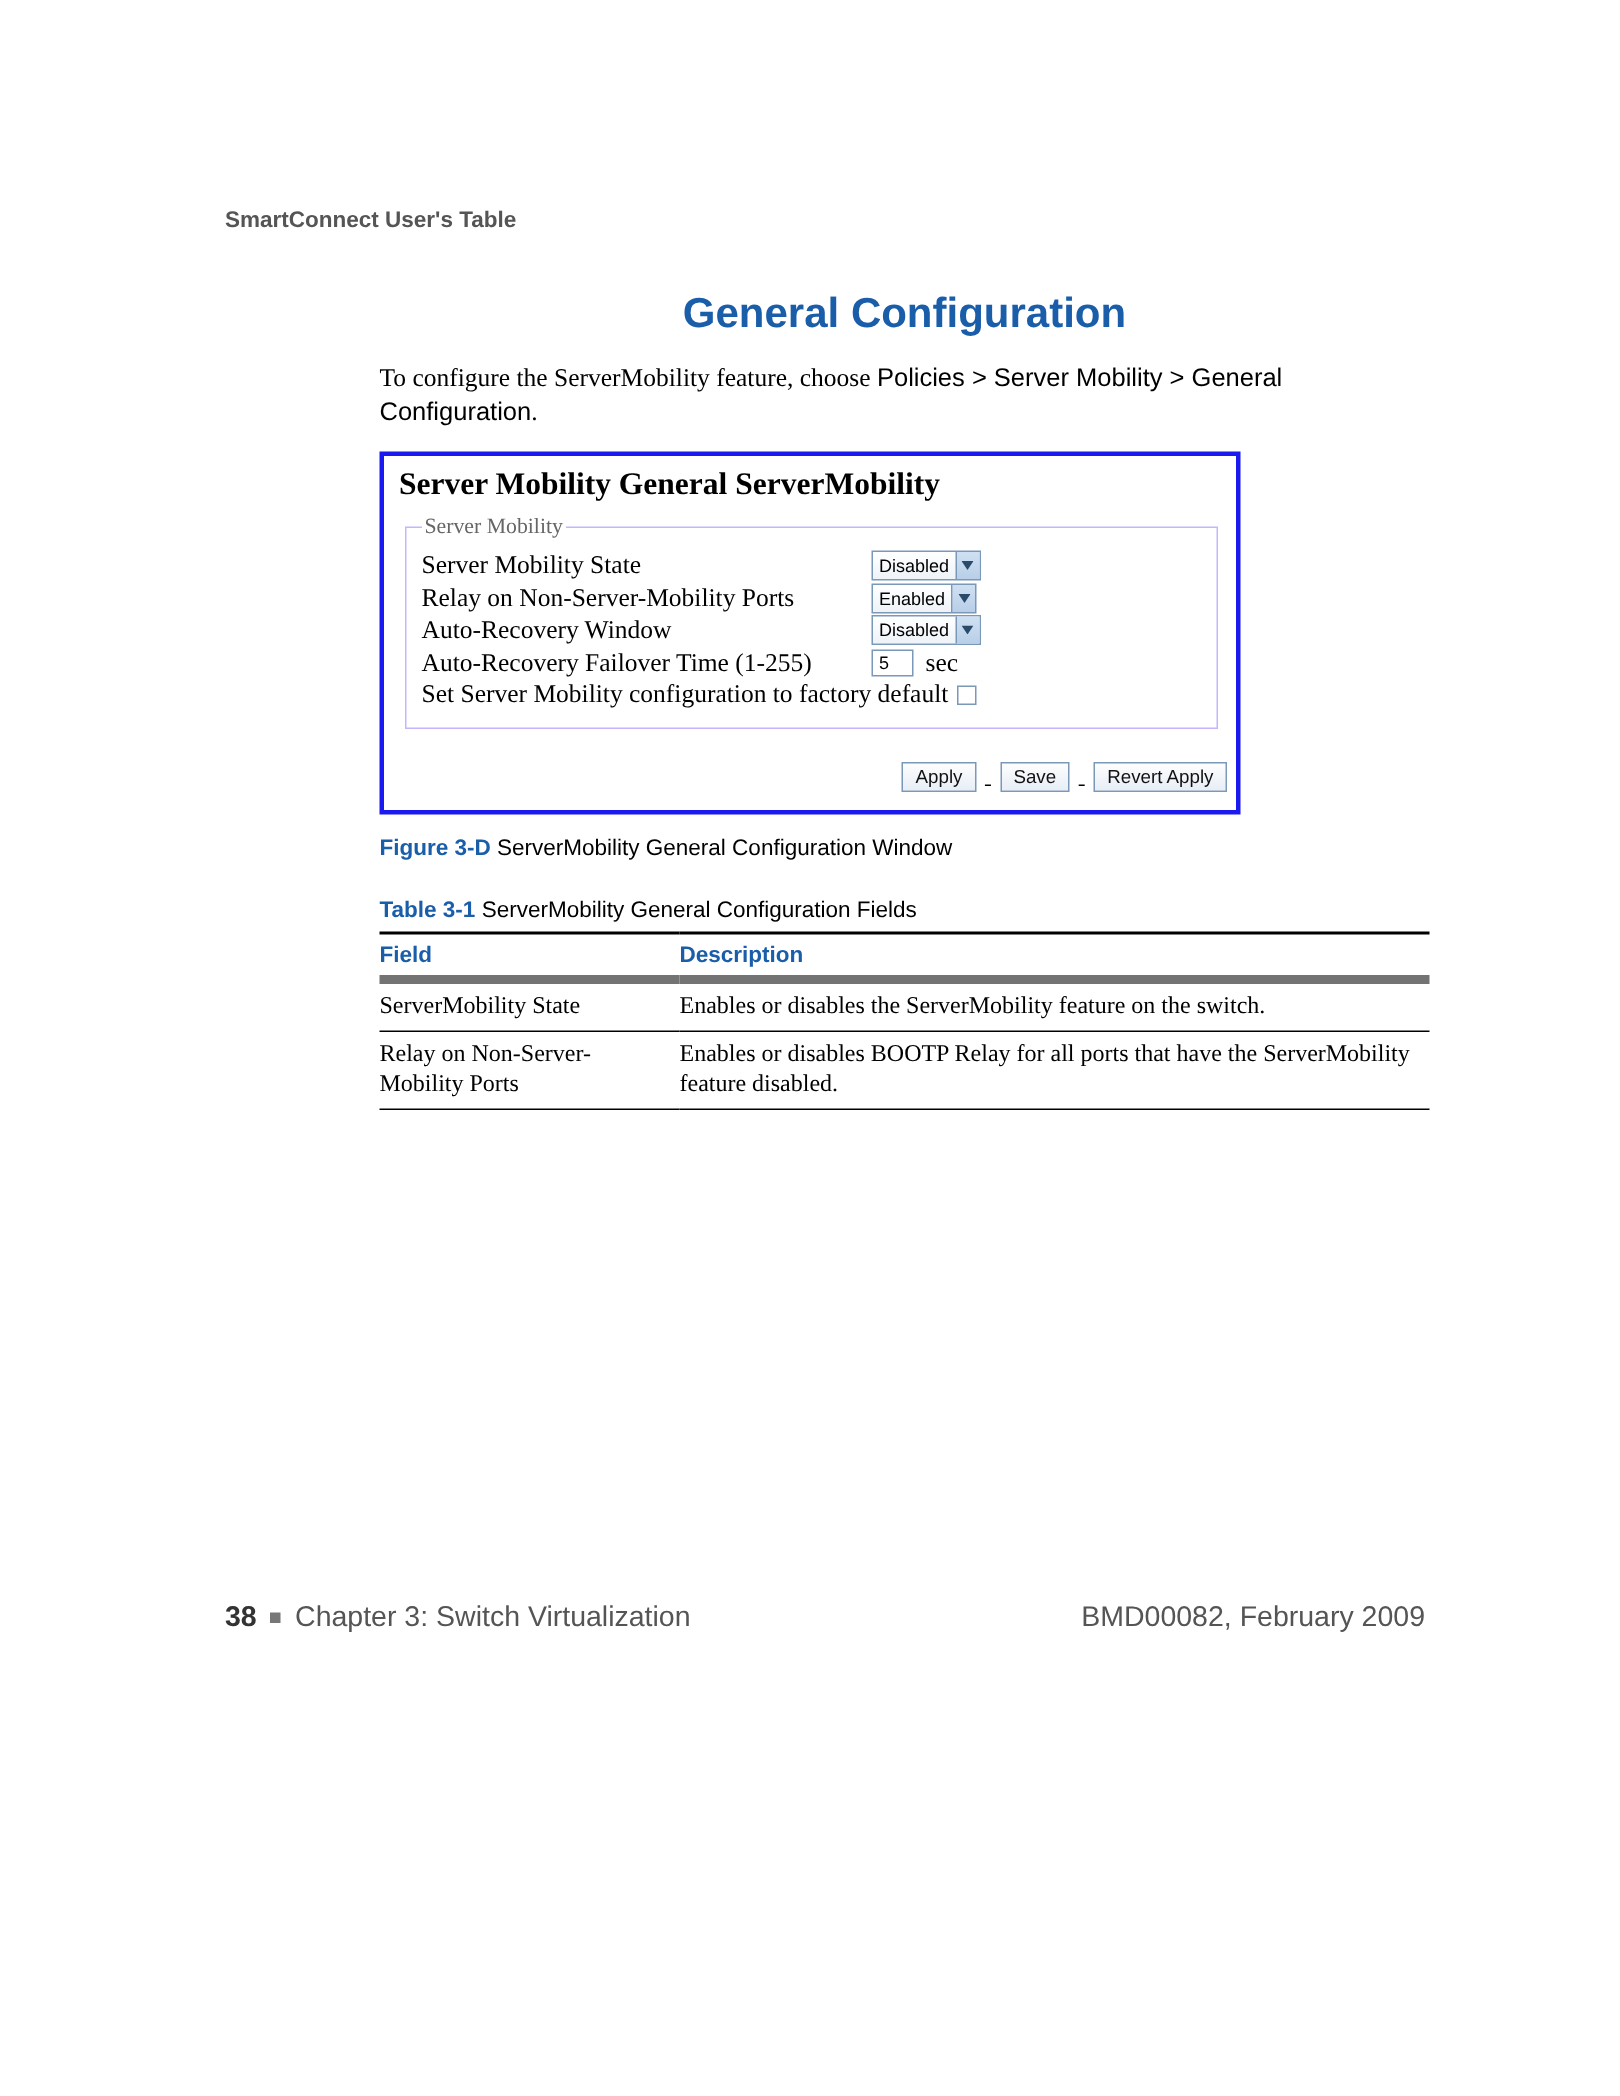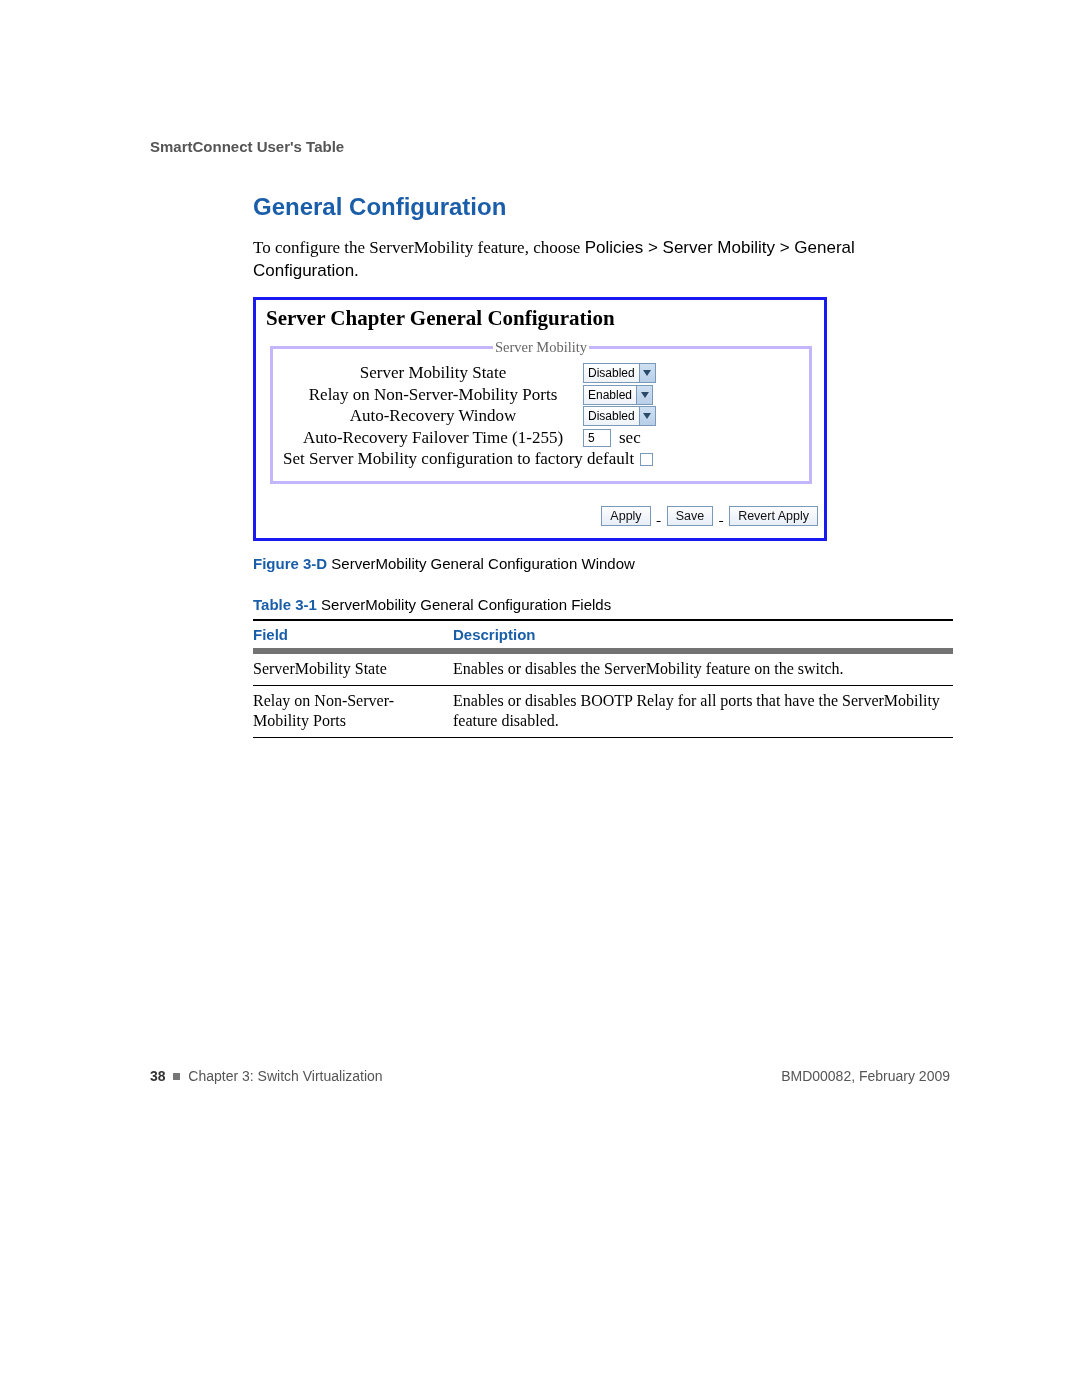--- a/index.html
+++ b/index.html
@@ -1,27 +1,27 @@
 <!DOCTYPE html>
 <html><head>
 <meta charset="utf-8">
 <style>
   * { box-sizing: border-box; margin: 0; padding: 0; }
   html, body { width: 1080px; height: 1397px; background: #fff; font-family: "Times New Roman", Times, serif; color: #000; }
   .page { position: relative; width: 1080px; height: 1397px; }
   .running-head { position: absolute; left: 150px; top: 138px; font-family: Arial, Helvetica, sans-serif; font-weight: bold; font-size: 15px; color: #555; }
   .content { position: absolute; left: 253px; top: 193px; width: 700px; }
-  h2.section-title { font-family: Arial, Helvetica, sans-serif; font-weight: bold; color: #1a5eaa; font-size: 24px; margin-bottom: 16px; }
+  h2.section-title { font-family: Arial, Helvetica, sans-serif; font-weight: bold; color: #1a5eaa; font-size: 28px; margin-bottom: 16px; text-align: center; }
   p.intro { font-size: 17px; line-height: 1.35; margin-bottom: 14px; }
   .sans { font-family: Arial, Helvetica, sans-serif; }
   
   .figure-box { border: 3px solid #1a1af0; background: #fff; padding: 0; width: 574px; }
   .figure-title { font-family: "Times New Roman", serif; font-weight: bold; font-size: 21px; padding: 6px 10px 8px 10px; }
   .fieldset-wrap { margin: 0 12px 12px 14px; }
-  fieldset.sm { border: 3px solid #c4b5fd; padding: 6px 10px 10px 10px; text-align: center; }
+  fieldset.sm { border: 1px solid #c4b5fd; padding: 6px 10px 10px 10px; }
   fieldset.sm legend { font-family: "Times New Roman", serif; font-size: 14.5px; color: #666; padding: 0 2px; }
   .form-row { display: flex; align-items: center; justify-content: flex-start; margin: 1.5px 0; }
   .form-row .label { font-family: "Times New Roman", serif; font-size: 17px; flex: 0 0 300px; }
   .select { display:inline-flex; align-items:center; height:20px; border:1px solid #7a98b8; background:linear-gradient(#fff,#eef3f8); font-family: Arial, sans-serif; font-size: 12px; }
   .select .sel-text { padding: 0 4px; min-width: 48px; }
   .select .sel-btn { width:16px; height:18px; border-left:1px solid #7a98b8; background:linear-gradient(#cfe0f2,#b8cfe8); display:flex; align-items:center; justify-content:center; color:#2a4a6a; }
   .num-input { width:28px; height:18px; border:1px solid #7a98b8; font-family: Arial, sans-serif; font-size: 12px; padding: 0 4px; display:inline-flex; align-items:center; background:#fff; }
   .unit { font-family: "Times New Roman", serif; font-size: 17px; margin-left: 8px; }
   .checkbox { width:13px; height:13px; border:1px solid #7a98b8; display:inline-block; background:#fff; margin-left:6px; }
   .btn-row { text-align: right; padding: 10px 0 12px 0; text-decoration: underline; }
@@ -30,40 +30,40 @@
   .caption .lead { color:#1a5eaa; font-weight: bold; }
   p.after-fig { margin-top: 14px; font-size: 17px; }
   
   .tbl-caption { margin-top: 24px; font-family: Arial, Helvetica, sans-serif; font-size: 15px; }
   .tbl-caption .lead { color:#1a5eaa; font-weight: bold; }
   table.desc { width: 700px; border-collapse: collapse; margin-top: 6px; }
   table.desc th { text-align:left; font-family: Arial, Helvetica, sans-serif; font-weight: bold; color:#1a5eaa; font-size: 15px; border-top: 2px solid #000; border-bottom: 6px solid #737373; padding: 5px 6px 5px 0; }
   table.desc td { font-family: "Times New Roman", serif; font-size: 16px; vertical-align: top; border-bottom: 1px solid #000; padding: 5px 6px 5px 0; line-height: 1.3; }
   table.desc col.c1 { width: 200px; }
   
-  .footer { position: absolute; left: 150px; right: 130px; top: 1068px; display:flex; justify-content: space-between; font-family: Arial, Helvetica, sans-serif; font-size: 14px; color:#555; }
+  .footer { position: absolute; left: 150px; right: 130px; top: 1068px; display:flex; justify-content: space-between; font-family: Arial, Helvetica, sans-serif; font-size: 19px; color:#555; }
   .footer .left b { color:#333; }
   .footer .sq { display:inline-block; width:7px; height:7px; background:#777; margin: 0 4px 1px 4px; vertical-align: middle; }
 </style>
 </head>
 <body>
 
 <div class="page">
 
   <div class="running-head">SmartConnect User's Table</div>
 
   <div class="content">
     <h2 class="section-title">General Configuration</h2>
 
     <p class="intro">
       <span>To configure the ServerMobility feature, choose </span><span class="sans">Policies &gt; Server Mobility &gt; General Configuration</span><span>.</span>
     </p>
 
     <div class="figure-box">
-      <div class="figure-title">Server Chapter General Configuration</div>
+      <div class="figure-title">Server Mobility General ServerMobility</div>
       <div class="fieldset-wrap">
         <fieldset class="sm">
           <legend>Server Mobility</legend>
 
           <div class="form-row">
             <span class="label">Server Mobility State</span>
             <span class="select">
               <span class="sel-text">Disabled</span>
               <span class="sel-btn">
                 <svg width="8" height="6" viewBox="0 0 8 6">

